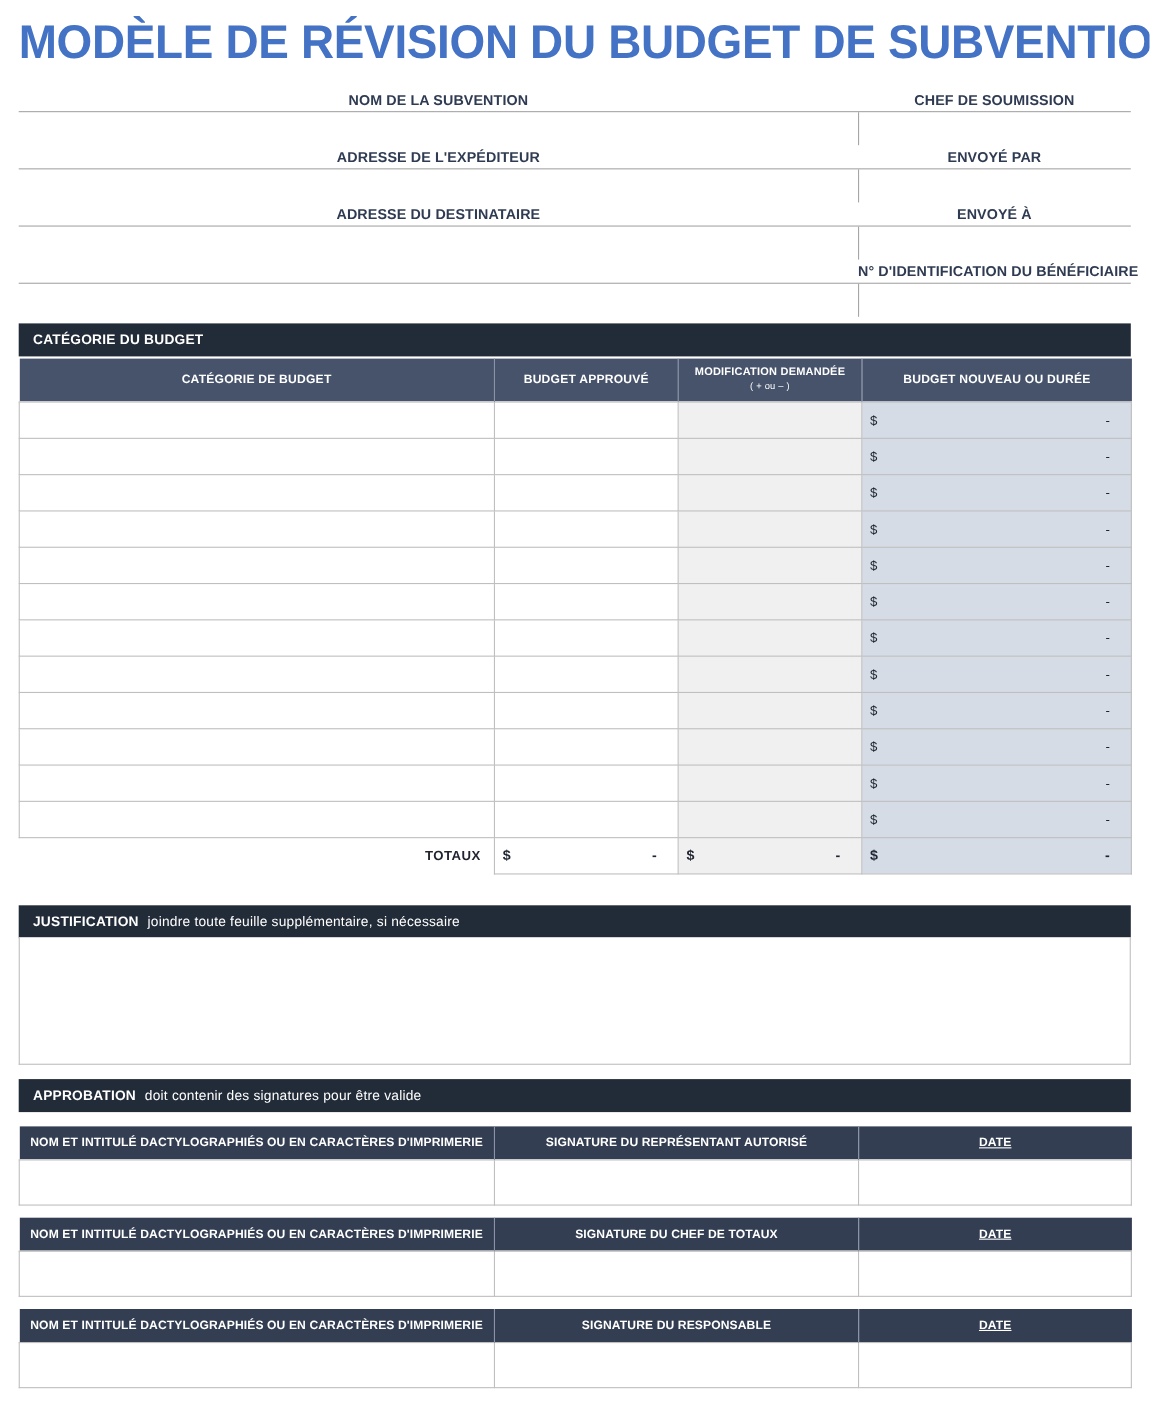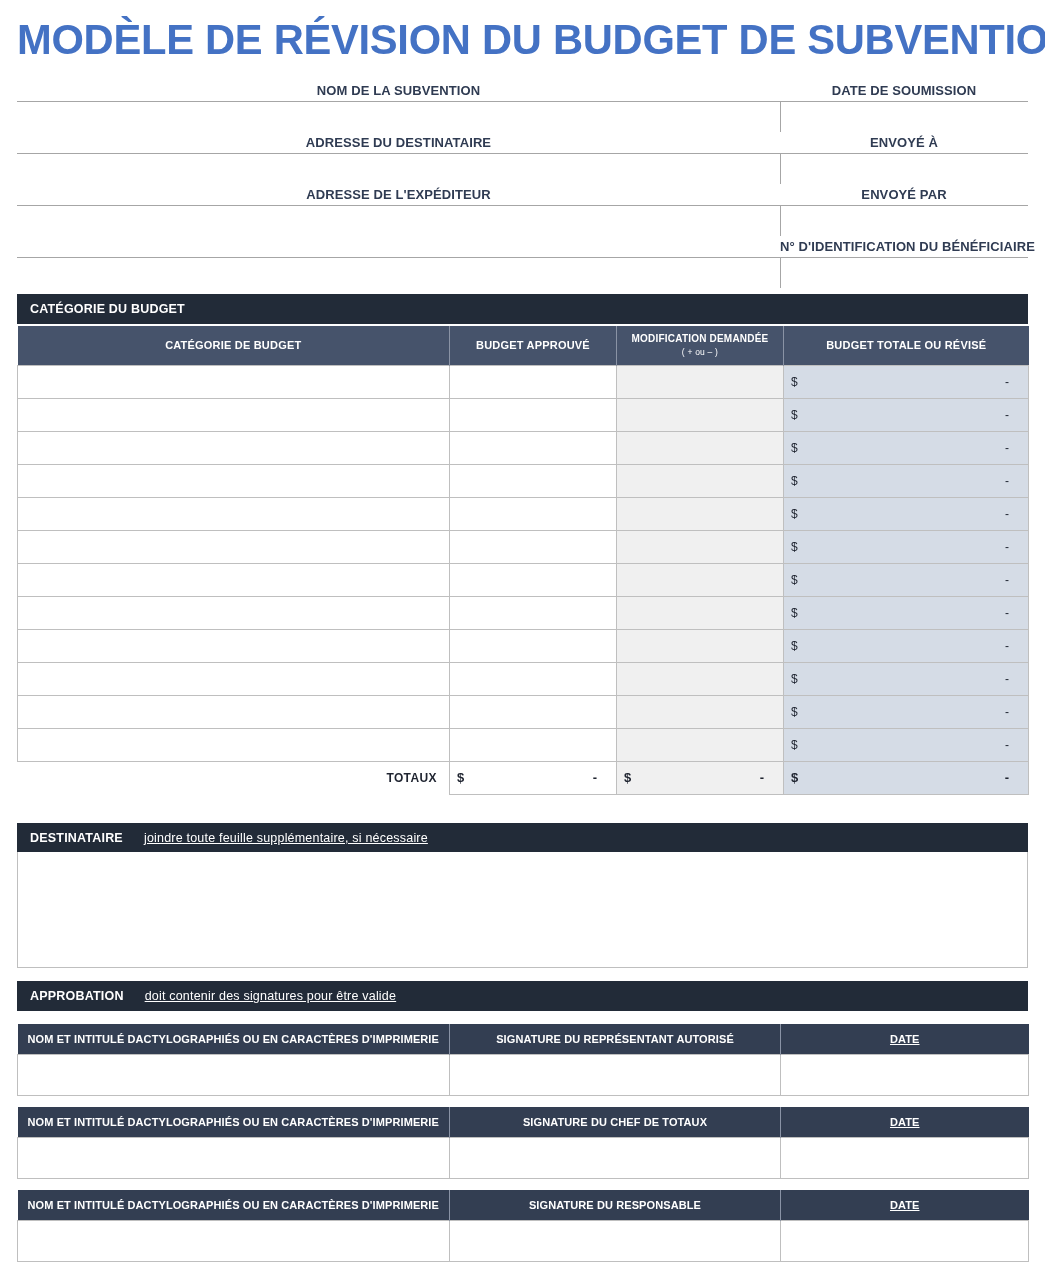--- a/index.html
+++ b/index.html
@@ -91,21 +91,21 @@
     background: #222b38;
     color: #ffffff;
     display: flex;
     align-items: center;
     padding-left: 13px;
     font-size: 12.5px;
     font-family: "Liberation Sans Narrow", "Liberation Sans", sans-serif;
     letter-spacing: 0.2px;
   }
   .section-bar .strong { font-weight: bold; }
-  .section-bar .sub { font-weight: normal; margin-left: 21px; text-decoration: underline; }
+  .section-bar .sub { font-weight: normal; margin-left: 8px; }
 
   
   .budget-table {
     position: absolute;
     left: 17px;
     top: 326px;
     width: 1011px;
     border-collapse: collapse;
     table-layout: fixed;
   }
@@ -237,43 +237,43 @@
 <body>
 
 <div class="page">
 
   <div class="title">MODÈLE DE RÉVISION DU BUDGET DE SUBVENTION</div>
 
   <div class="hdr-block" id="header-fields" style="top:83px;">
       <div class="hdr-row">
         <div class="hdr-label-line">
           <div class="hdr-label left">NOM DE LA SUBVENTION</div>
-          <div class="hdr-label right">DATE DE SOUMISSION</div>
+          <div class="hdr-label right">CHEF DE SOUMISSION</div>
+        </div>
+        <div class="hdr-fields">
+          <input class="hdr-input left" type="text" style="">
+          <div class="divider"></div>
+          <input class="hdr-input right" type="text" style="">
+        </div>
+      </div>
+      <div class="hdr-row">
+        <div class="hdr-label-line">
+          <div class="hdr-label left">ADRESSE DE L'EXPÉDITEUR</div>
+          <div class="hdr-label right">ENVOYÉ PAR</div>
         </div>
         <div class="hdr-fields">
           <input class="hdr-input left" type="text" style="">
           <div class="divider"></div>
           <input class="hdr-input right" type="text" style="">
         </div>
       </div>
       <div class="hdr-row">
         <div class="hdr-label-line">
           <div class="hdr-label left">ADRESSE DU DESTINATAIRE</div>
           <div class="hdr-label right">ENVOYÉ À</div>
-        </div>
-        <div class="hdr-fields">
-          <input class="hdr-input left" type="text" style="">
-          <div class="divider"></div>
-          <input class="hdr-input right" type="text" style="">
-        </div>
-      </div>
-      <div class="hdr-row">
-        <div class="hdr-label-line">
-          <div class="hdr-label left">ADRESSE DE L'EXPÉDITEUR</div>
-          <div class="hdr-label right">ENVOYÉ PAR</div>
         </div>
         <div class="hdr-fields">
           <input class="hdr-input left" type="text" style="">
           <div class="divider"></div>
           <input class="hdr-input right" type="text" style="">
         </div>
       </div>
       <div class="hdr-row">
         <div class="hdr-label-line">
           <div class="hdr-label right">N° D'IDENTIFICATION DU BÉNÉFICIAIRE</div>
@@ -298,21 +298,21 @@
         <col class="col-new">
     </colgroup>
     <thead>
       <tr>
         <th>CATÉGORIE DE BUDGET</th>
         <th>BUDGET APPROUVÉ</th>
         <th>
           <span class="small">MODIFICATION DEMANDÉE</span><br>
           <span class="tiny">( + ou – )</span>
         </th>
-        <th>BUDGET TOTALE OU RÉVISÉ</th>
+        <th>BUDGET NOUVEAU OU DURÉE</th>
       </tr>
     </thead>
     <tbody id="budget-rows">
         <tr>
           <td class="col-cat"><input class="hdr-input" style="position: static; width: 100%; height: 28px; padding: 0px;"></td>
           <td class="col-app"><input class="hdr-input" style="position: static; width: 100%; height: 28px; padding: 0px;"></td>
           <td class="col-mod"><input class="hdr-input" style="position: static; width: 100%; height: 28px; padding: 0px; background: transparent;"></td>
           <td class="col-new">
             <div class="money">
               <span class="cur">$</span>
@@ -461,21 +461,21 @@
           <div class="money">
             <span class="cur">$</span>
             <span class="val">-</span>
           </div>
         </td>
       </tr>
     </tfoot>
   </table>
 
   <div class="section-bar" style="top:823px;">
-    <span class="strong">DESTINATAIRE</span>
+    <span class="strong">JUSTIFICATION</span>
     <span class="sub">joindre toute feuille supplémentaire, si nécessaire</span>
   </div>
   <div class="just-box">
     <textarea class="just-input" placeholder="" style=""></textarea>
   </div>
 
   <div class="section-bar" style="top:981px;">
     <span class="strong">APPROBATION</span>
     <span class="sub">doit contenir des signatures pour être valide</span>
   </div>

